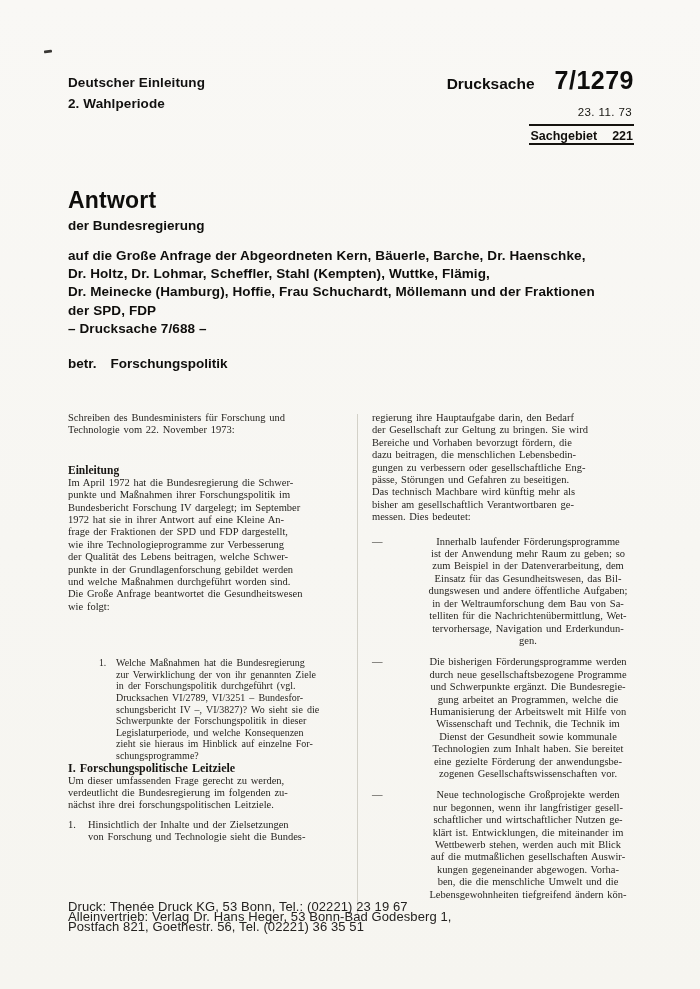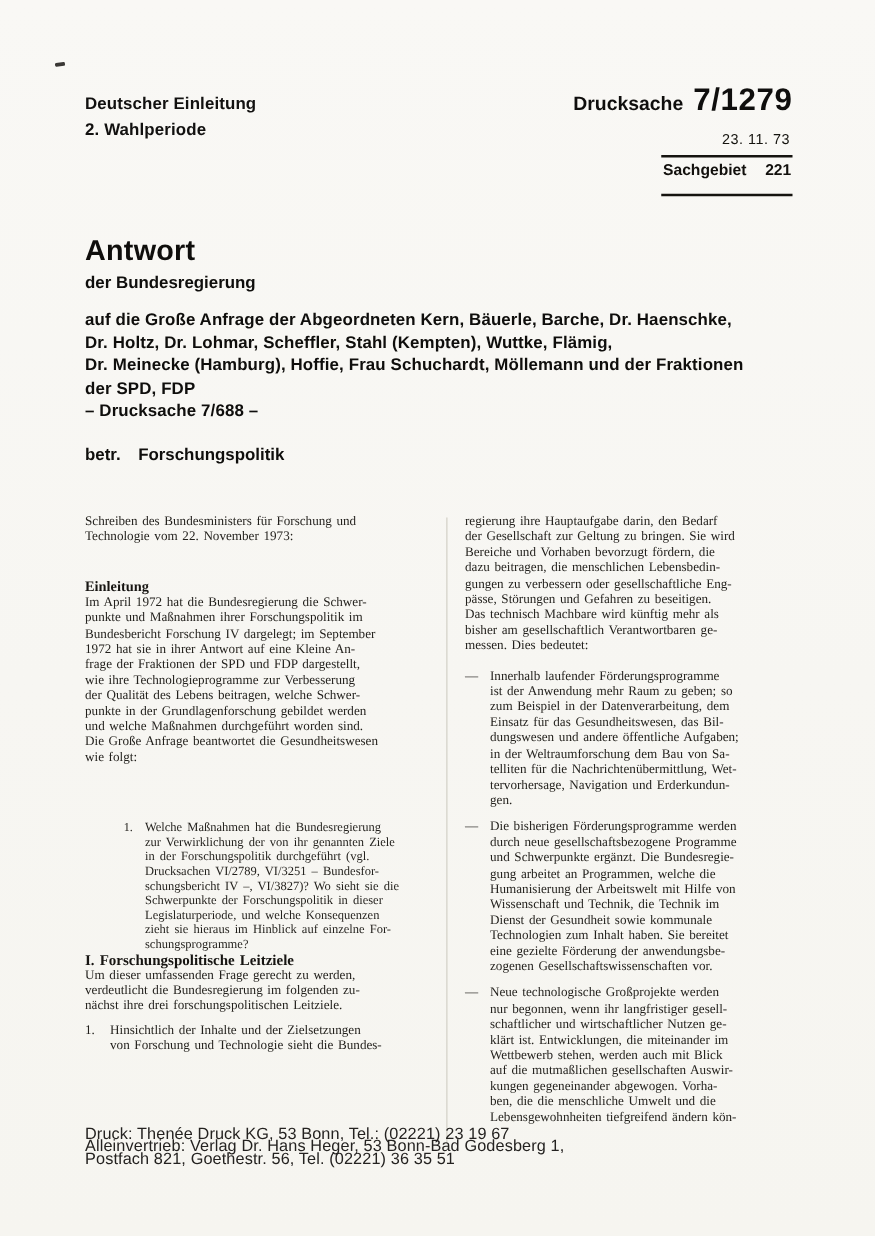--- a/index.html
+++ b/index.html
@@ -7,25 +7,25 @@
   .page{
     position:relative;width:700px;height:989px;margin:0 auto;
     background:linear-gradient(180deg,#f9f8f5 0%,#f7f6f2 55%,#f6f5f0 100%);
     color:#1d1b18;overflow:hidden;
     font-family:"Liberation Serif",serif;
   }
   .artifact{position:absolute;left:44px;top:50px;width:8px;height:3px;background:#3a3835;transform:rotate(-7deg);border-radius:1px;}
 
   
   .pub{position:absolute;left:68px;top:72px;font-family:"Liberation Sans",sans-serif;font-weight:bold;font-size:13.5px;line-height:21px;color:#121110;letter-spacing:.1px;}
-  .docrow{position:absolute;top:66px;right:66px;display:flex;align-items:baseline;gap:8px;font-family:"Liberation Sans",sans-serif;font-weight:bold;color:#0f0e0d;}
+  .docrow{position:absolute;top:66px;right:66px;display:flex;align-items:baseline;gap:20px;font-family:"Liberation Sans",sans-serif;font-weight:bold;color:#0f0e0d;}
   .doclabel{font-size:15.5px;}
   .docnum{font-size:25px;letter-spacing:.5px;}
   .date{position:absolute;top:106px;right:68px;font-family:"Liberation Sans",sans-serif;font-size:11.5px;color:#15140f;letter-spacing:.4px;}
-  .sachgebiet{position:absolute;top:124px;right:66px;border-top:2px solid #15130f;border-bottom:2px solid #15130f;padding:3px 1px 12px 1px;display:flex;gap:15px;font-family:"Liberation Sans",sans-serif;font-weight:bold;font-size:12.5px;color:#12100d;}
+  .sachgebiet{position:absolute;top:124px;right:66px;border-top:2px solid #15130f;border-bottom:2px solid #15130f;padding:3px 1px 0 1px;display:flex;gap:15px;font-family:"Liberation Sans",sans-serif;font-weight:bold;font-size:12.5px;color:#12100d;}
 
   
   .titleblock{position:absolute;left:68px;top:174px;font-family:"Liberation Sans",sans-serif;color:#0f0e0c;margin-top:13px;}
   .titleblock h1{margin:0;font-size:23px;line-height:26px;font-weight:bold;letter-spacing:.2px;}
   .subtitle{margin-top:5px;font-size:13.5px;font-weight:bold;}
 
   .lines{white-space:pre-line;}
   .address{position:absolute;left:68px;top:247px;width:590px;font-family:"Liberation Sans",sans-serif;font-weight:bold;font-size:13.5px;line-height:18.2px;color:#0f0e0c;letter-spacing:.1px;}
   .betr{position:absolute;left:68px;top:356px;display:flex;gap:14px;font-family:"Liberation Sans",sans-serif;font-weight:bold;font-size:13.5px;color:#0f0e0c;}
 
@@ -45,21 +45,21 @@
   .qlines{font-size:10px;line-height:11.6px;word-spacing:1.6px;width:232px;}
   .chapter{margin-top:8px;font-size:12px !important;}
   .m-para3{margin-top:6px;}
   .numitem{margin-top:7px;display:flex;}
   .numitem .num{width:20px;flex:0 0 20px;}
   .numitem .lines{flex:1;}
 
   .bullet{display:flex;margin-top:9px;}
   .bullet.first{margin-top:12px;}
   .bullet .marker{width:20px;flex:0 0 20px;}
-  .bullet .lines{flex:1;}
+  .bullet .lines{flex:1;text-align:center;}
 
   footer.lines{position:absolute;left:68px;top:902px;font-family:"Liberation Sans",sans-serif;font-size:13px;line-height:9.8px;color:#242220;letter-spacing:.1px;}
 </style>
 </head>
 <body>
 
 <div class="page">
 
   <div class="artifact"></div>
 

